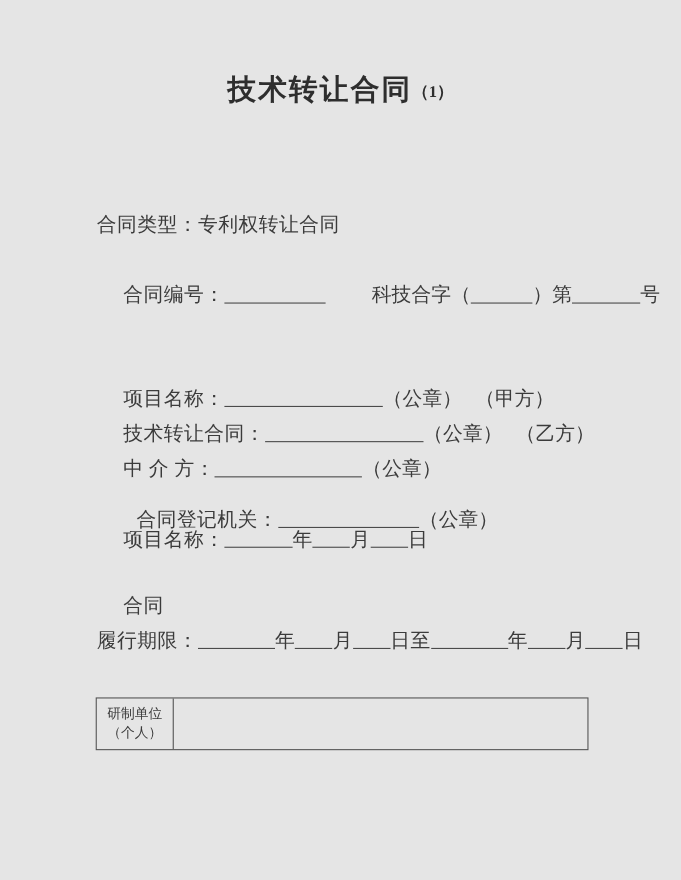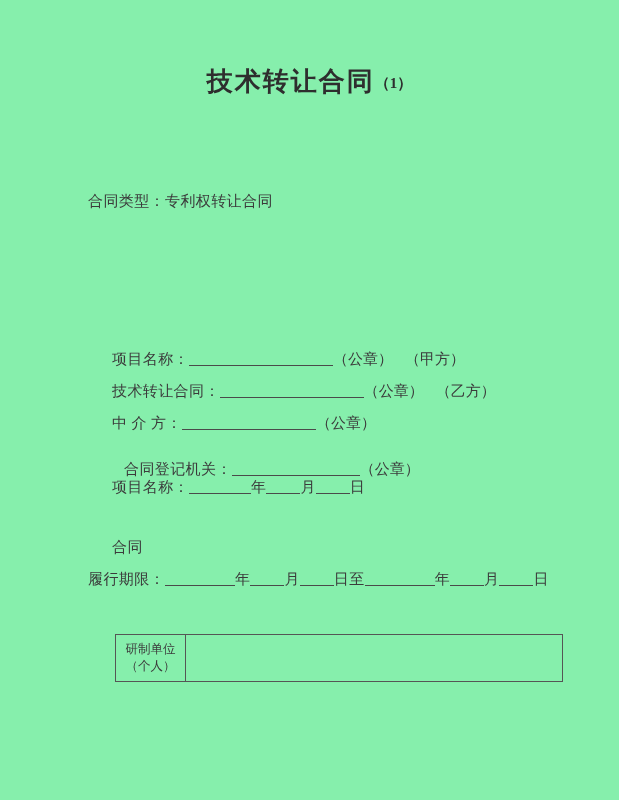--- a/index.html
+++ b/index.html
@@ -11,21 +11,21 @@
     width: 619px;
     height: 800px;
     position: relative;
     font-family: "Liberation Serif", "DejaVu Serif", serif;
     color: #3b3b3b;
     overflow: hidden;
   }
   .page {
     position: absolute;
     inset: 0;
-    background: #86efac;
+    background: #e5e5e5;
   }
 
   
   .doc-title {
     position: absolute;
     top: 64px;
     left: 0;
     width: 619px;
     text-align: center;
     font-size: 26px;
@@ -38,21 +38,21 @@
     font-size: 15px;
     font-weight: bold;
     letter-spacing: 0;
     vertical-align: 2px;
   }
 
   
   .row {
     position: absolute;
     white-space: nowrap;
-    font-size: 15px;
+    font-size: 18px;
     color: #3b3b3b;
     letter-spacing: 0.4px;
   }
   .lbl { display: inline-block; }
 
   
   .ul {
     display: inline-block;
     border-bottom: 1px solid #4a4a4a;
     height: 13px;
@@ -77,21 +77,20 @@
   
   .unit-table {
     position: absolute;
     left: 87px;
     top: 634px;
     width: 448px;
     height: 48px;
     border: 1px solid #555555;
     box-sizing: border-box;
     display: flex;
-    margin-left: 28px;
   }
   .unit-table .cell-label {
     width: 70px;
     box-sizing: border-box;
     border-right: 1px solid #555555;
     display: flex;
     flex-direction: column;
     align-items: center;
     justify-content: center;
     font-size: 12.5px;
@@ -109,20 +108,23 @@
 <div class="page">
 
   <div class="doc-title">
     <span>技术转让合同</span><span class="title-suffix">（1）</span>
   </div>
 
   <div class="row" id="row-contract-type">
     <span class="lbl">合同类型：</span><span class="lbl">专利权转让合同</span>
   </div>
 
+  <div class="row" id="row-contract-no">
+    <span class="lbl">合同编号：</span><span class="ul" style="width:92px"></span><span class="gap" style="width:42px"></span><span class="lbl paren">科技合字（</span><span class="ul" style="width:56px"></span><span class="lbl paren">）第</span><span class="ul" style="width:62px"></span><span class="lbl">号</span>
+  </div>
 
 
   <div class="row" id="row-transferee">
     <span class="lbl">项目名称：</span><span class="ul" style="width:144px"></span><span class="lbl paren">（公章）</span><span class="gap" style="width:12px"></span><span class="lbl paren">（甲方）</span>
   </div>
 
   <div class="row" id="row-transferor">
     <span class="lbl">技术转让合同：</span><span class="ul" style="width:144px"></span><span class="lbl paren">（公章）</span><span class="gap" style="width:12px"></span><span class="lbl paren">（乙方）</span>
   </div>
 

